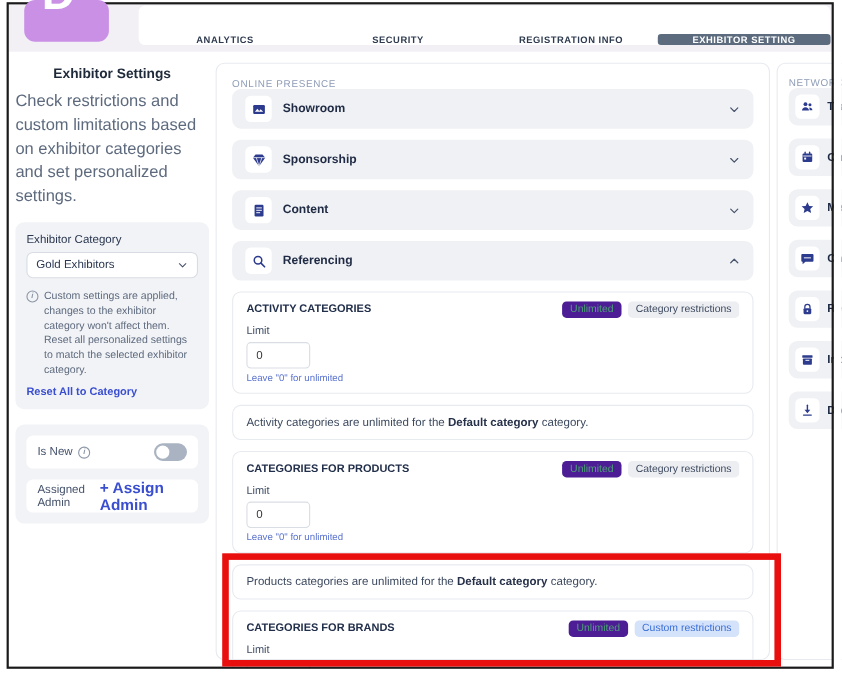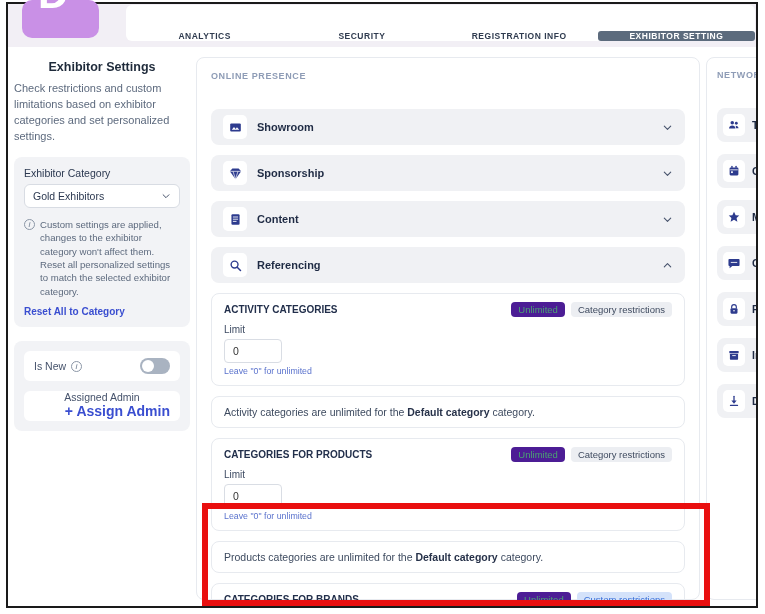--- a/index.html
+++ b/index.html
@@ -24,44 +24,44 @@
   .logo span { position:absolute; top:-30px; left:16px; color:#fff; font-size:42px; font-weight:bold; }
   .tabbar { position:absolute; left:126px; top:5px; width:629px; height:36px; background:#fff;
     border-radius:6px; display:flex; z-index:2;align-items:flex-end; }
   .tab { flex:1; display:flex; align-items:center; justify-content:center;
     font-size:8.5px; font-weight:bold; letter-spacing:0.5px; color:#2f3b4f; cursor:pointer; }
   .tab.active { background:#5c6b7d; color:#fff; border-radius:3px; }
 
   
   .sidebar { position:absolute; left:14px; top:60px; width:176px; z-index:1; }
   .sidebar h1 { font-size:12.5px; color:#1e2a3a; margin-bottom:7px;text-align:center; }
-  .sidebar .desc { font-size:11px; color:#5d6a7e; line-height:1.45; margin-bottom:12px; }
+  .sidebar .desc { font-size:15px; color:#5d6a7e; line-height:1.45; margin-bottom:12px; }
   .side-card { background:#f2f3f6; border-radius:8px; padding:10px; }
   .side-card + .side-card { margin-top:14px; }
   .field-label { font-size:10.5px; color:#2b3850; margin-bottom:5px; }
   .select { background:#fff; border:1px solid #d8dce3; border-radius:6px; height:24px;
     display:flex; align-items:center; padding:0 8px; font-size:10.5px; color:#2b3850; cursor:pointer; }
   .select .chev { margin-left:auto; }
   .info-row { display:flex; margin-top:10px; font-size:9.6px; color:#5d6a7e; line-height:1.4; }
   .info-icon { flex:0 0 auto; width:11px; height:11px; border:1px solid #8b96a6; border-radius:50%;
     color:#8b96a6; font-size:7px; line-height:9px; text-align:center; margin-right:5px; margin-top:1px;
     font-style:italic; font-weight:bold; }
   .reset-link { display:block; margin-top:8px; font-size:10px; font-weight:bold; color:#3a4ed0; cursor:pointer; }
   .white-row { background:#fff; border-radius:6px; height:30px; display:flex; align-items:center;
     padding:0 10px; font-size:10.5px; color:#45526b; }
-  .white-row + .white-row { margin-top:10px;flex-direction:column; }
+  .white-row + .white-row { margin-top:10px; }
   .toggle { margin-left:auto; width:30px; height:16px; background:#a9b3c1; border-radius:8px;
     position:relative; cursor:pointer; }
   .toggle .knob { position:absolute; left:2px; top:2px; width:12px; height:12px; background:#fff; border-radius:50%; }
   .assign-link { margin-left:auto; font-size:14px; font-weight:bold; color:#3a4ed0; cursor:pointer; }
 
   
   .main-card { position:absolute; left:196px; top:57px; width:504px; height:543px;
     background:#fff; border:1px solid #e7eaef; border-radius:8px; padding:13px 14px; z-index:1; }
-  .col-heading { font-size:9px; font-weight:bold; letter-spacing:0.6px; color:#8e9cb6; margin-bottom:28px; }
+  .col-heading { font-size:9px; font-weight:normal; letter-spacing:0.6px; color:#8e9cb6; margin-bottom:0; }
   .acc-row { background:#f0f1f4; border-radius:8px; height:36px; display:flex; align-items:center;
     padding:0 12px; margin-bottom:10px; cursor:pointer; }
   .icon-tile { width:24px; height:24px; background:#fff; border-radius:5px; display:flex;
     align-items:center; justify-content:center; }
   .acc-title { font-size:11px; font-weight:bold; color:#1f2b44; margin-left:10px; }
   .acc-chev { margin-left:auto; }
 
   .sub-card { border:1px solid #e7eaef; border-radius:8px; padding:8px 12px 9px; margin-bottom:10px; }
   .sub-head { display:flex; align-items:center; }
   .sub-title { font-size:10px; font-weight:bold; color:#222f4b; }

